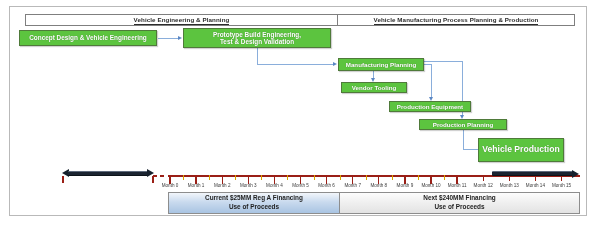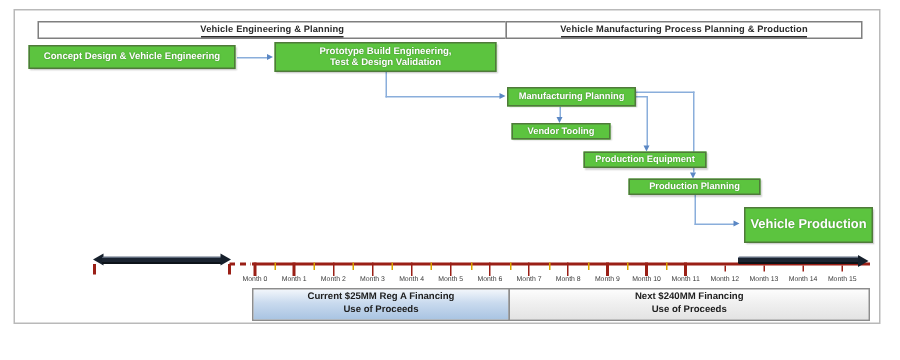--- a/index.html
+++ b/index.html
@@ -64,21 +64,21 @@
     line-height:1.15;
     text-shadow:0 0 1px rgba(0,0,0,.35);
     box-shadow:1px 1px 1px rgba(0,0,0,.18);
   }
   .b-concept   {left:19px; top:30px; width:138px;height:16px;font-size:6.4px;}
   .b-prototype {left:183px;top:28px; width:148px;height:20px;font-size:6.4px;}
   .b-mfgplan   {left:338px;top:58px; width:86px; height:13px;font-size:6.2px;}
   .b-vendor    {left:341px;top:82px; width:66px; height:11px;font-size:6.2px;}
   .b-prodequip {left:389px;top:101px;width:82px; height:11px;font-size:6.2px;}
   .b-prodplan  {left:419px;top:119px;width:88px; height:11px;font-size:6.2px;}
-  .b-vehprod   {left:496px;top:138px;width:86px; height:24px;font-size:8.6px;}
+  .b-vehprod   {left:478px;top:138px;width:86px; height:24px;font-size:8.6px;}
 
   
   .conn{position:absolute;background:#8aaedb;}
   .conn-h{height:1px;}
   .conn-v{width:1px;}
   .arrow{
     position:absolute;
     width:0;height:0;
     border-style:solid;
   }

